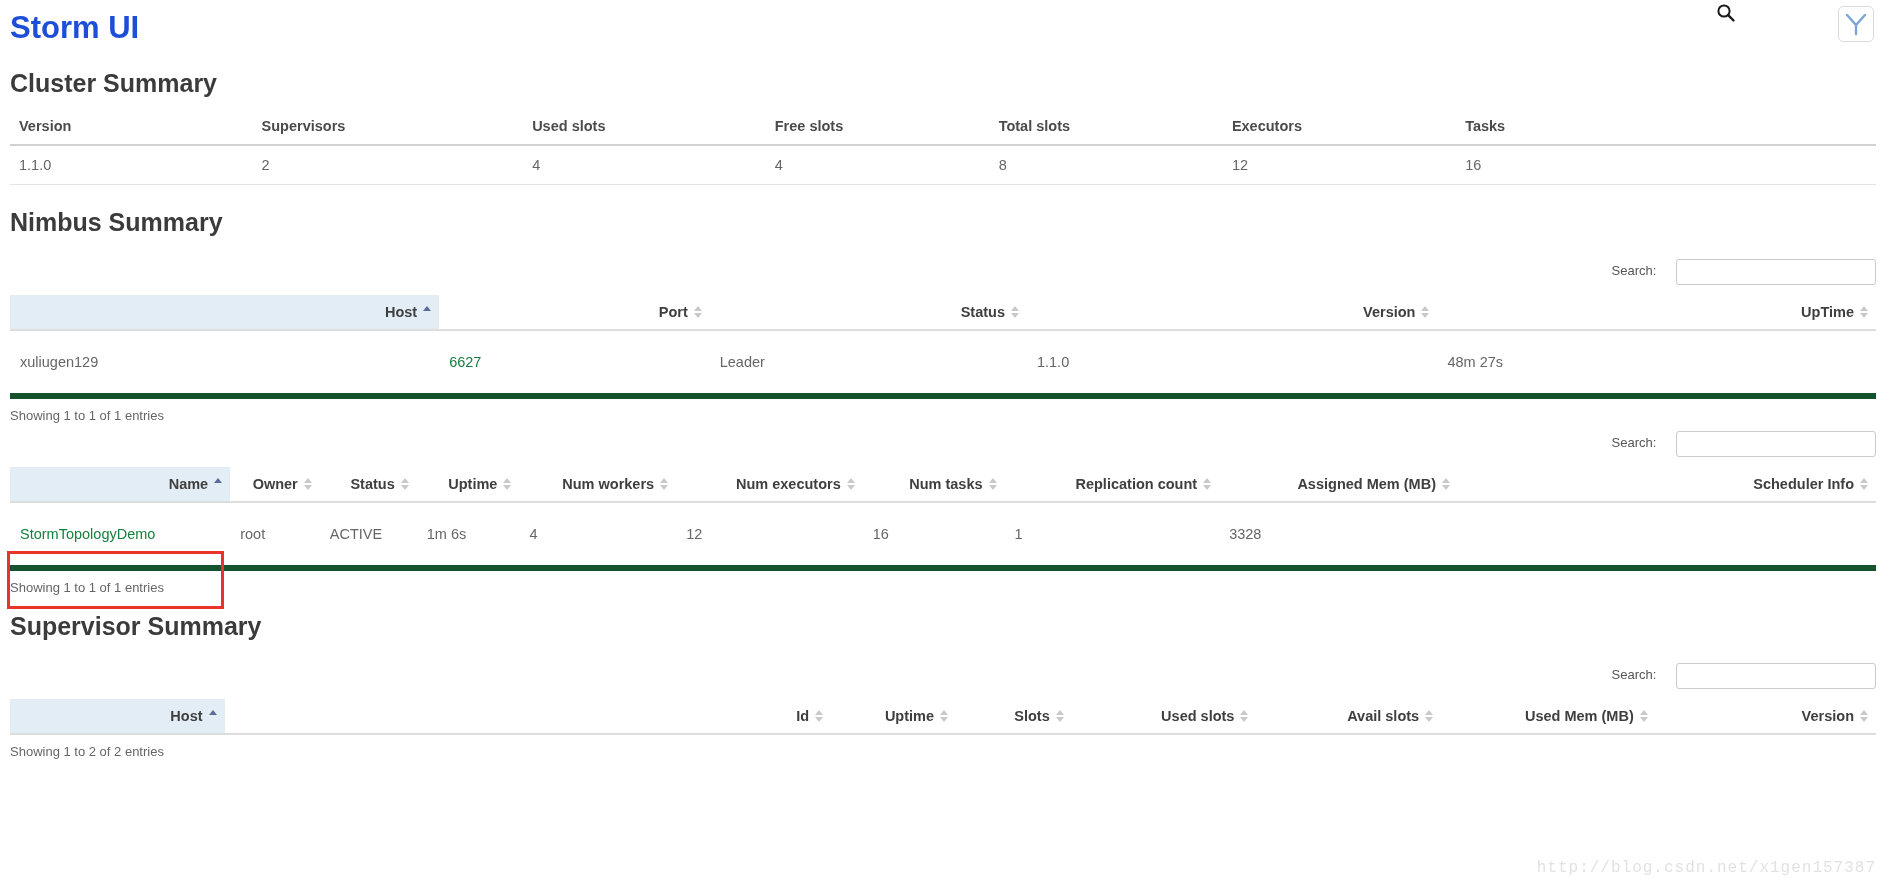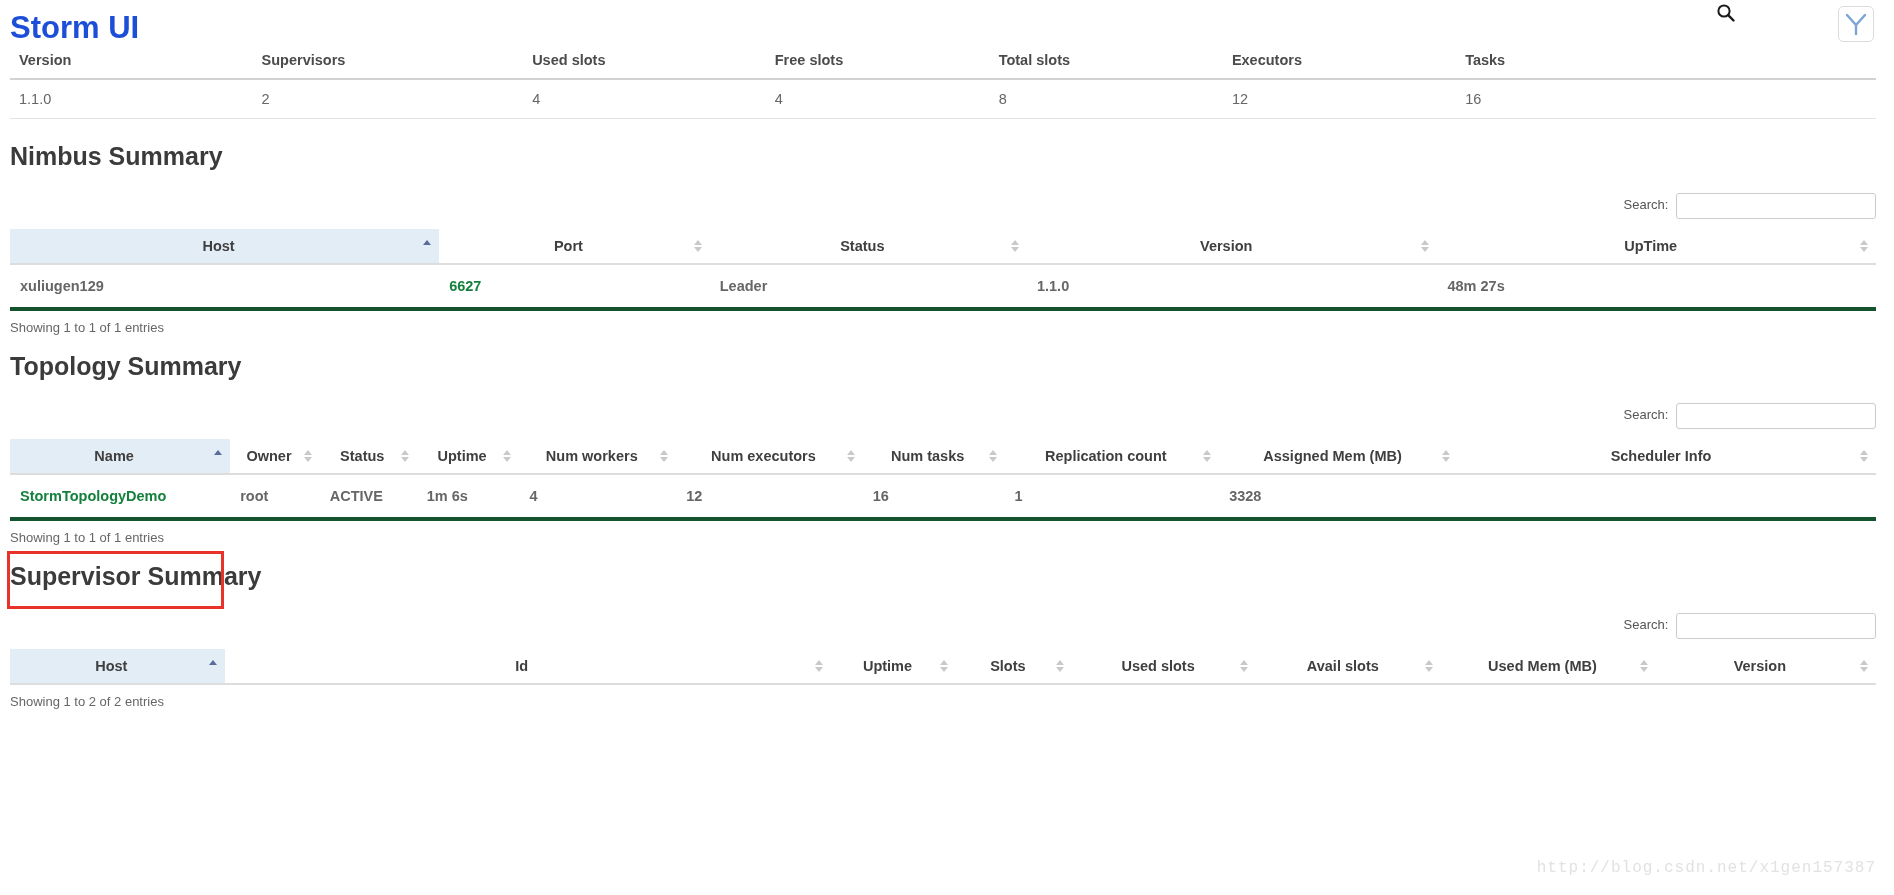--- a/index.html
+++ b/index.html
@@ -92,58 +92,57 @@
   }
 
   
   .dt-wrap { position: relative; }
   .dt-search {
     text-align: right;
     font-size: 13px;
     color: #555;
     padding: 8px 0 10px 0;
   }
-  .dt-search label { margin-right: 4px; }
+  .dt-search label { margin-right: 16px; }
   .dt-search input {
     width: 200px;
     height: 26px;
     border: 1px solid #cccccc;
     border-radius: 3px;
     padding: 2px 6px;
     font-size: 13px;
     font-family: "Liberation Sans", sans-serif;
     color: #333;
     vertical-align: middle;
   }
 
   table.dt {
     width: 100%;
     border-collapse: collapse;
     font-size: 14.5px;
   }
   table.dt thead th {
-    text-align: center;
+    text-align: right;
     font-weight: bold;
     font-size: 14.5px;
     color: #3f3f3f;
     background: #ffffff;
     padding: 9px 22px 9px 10px;
     border-bottom: 2px solid #dddddd;
     position: relative;
     white-space: nowrap;
   }
   table.dt thead th.sorted {
     background: #e3edf6;
   }
   table.dt tbody td {
-    padding: 13px 10px;
+    padding: 23px 10px;
     color: #666666;
-    border-bottom: 4px solid #14532d;
+    border-bottom: 6px solid #14532d;
     white-space: nowrap;
-    font-weight: bold;
   }
   table.dt tbody tr.odd td { background: #f9f9f9; }
   table.dt tbody tr.even td { background: #ffffff; }
   table.dt tbody td.sorted-cell { background: #f5f8fb; }
   table.dt tbody tr.odd td.sorted-cell { background: #f0f5fa; }
 
   .sort-ic {
     position: absolute;
     right: 7px;
     top: 50%;
@@ -206,20 +205,21 @@
       <path d="M4 4 L13 14 L22 4" fill="none" stroke="#7aa4d6" stroke-width="2.4" stroke-linecap="round"></path>
       <line x1="13" y1="14" x2="13" y2="23" stroke="#7aa4d6" stroke-width="2.4" stroke-linecap="round"></line>
     </svg>
   </span>
 </div>
 
 <div class="page">
 
   <div class="site-title">Storm UI</div>
 
+  <h2 class="section-title">Cluster Summary</h2>
   <table class="tbl">
     <thead>
       <tr>
         <th style="width:13%">Version</th>
         <th style="width:14.5%">Supervisors</th>
         <th style="width:13%">Used slots</th>
         <th style="width:12%">Free slots</th>
         <th style="width:12.5%">Total slots</th>
         <th style="width:12.5%">Executors</th>
         <th>Tasks</th>
@@ -291,21 +291,20 @@
           </td>
           <td>Leader</td>
           <td>1.1.0</td>
           <td>48m 27s</td>
         </tr>
       </tbody>
     </table>
     <div class="dt-info">Showing 1 to 1 of 1 entries</div>
   </div>
 
-  <h2 class="section-title tight">Topology Summary</h2>
   <div class="dt-wrap">
     <div class="dt-search">
       <label>Search:</label>
       <input type="text" placeholder="" style="">
     </div>
     <table class="dt">
       <thead>
         <tr>
           <th class="sorted" style="width:11.8%">
             <span>Name</span>

